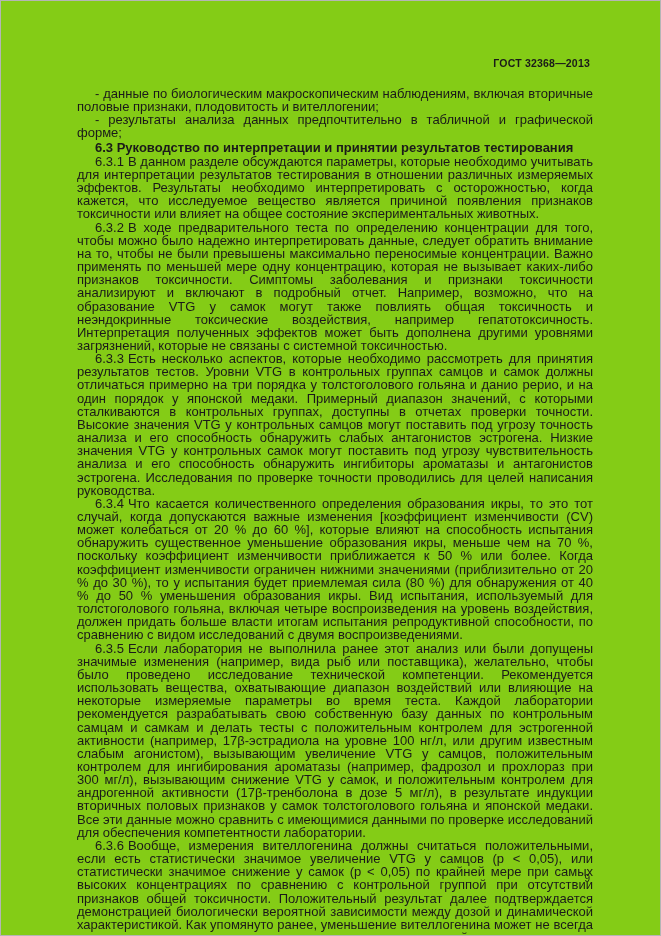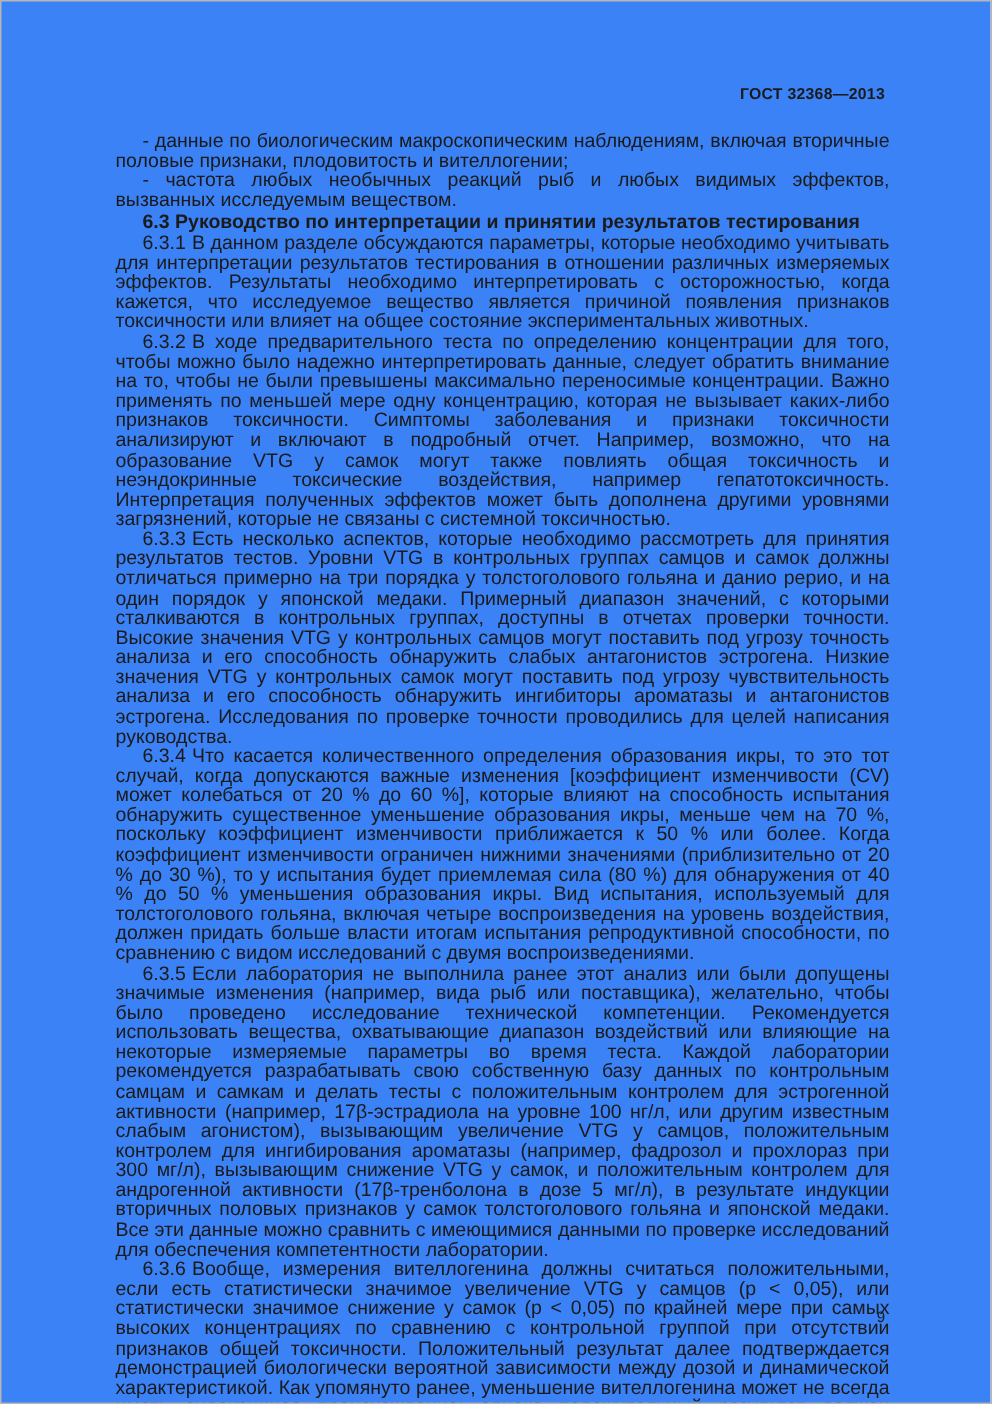--- a/index.html
+++ b/index.html
@@ -1,21 +1,21 @@
 <!DOCTYPE html>
 <html><head>
 <meta charset="utf-8">
 <style>
   * { margin:0; padding:0; box-sizing:border-box; }
   html,body { background:#e8e8e8; }
   body { font-family:"Liberation Sans", sans-serif; }
   .page {
     position:relative;
     width:661px; height:936px;
-    background:#3b82f6;
+    background:#84cc16;
     border:1px solid #b5b5b5;
     overflow:hidden;
     color:#1a1a1a;
   }
   .doc-header {
     position:absolute;
     top:56px; right:70px;
     font-size:10.5px;
     font-weight:bold;
     letter-spacing:0.2px;
@@ -45,22 +45,22 @@
 <body>
 
 <div class="page">
 
   <div class="doc-header">ГОСТ 32368—2013</div>
 
   <div class="content">
 
     <p>- данные по биологическим макроскопическим наблюдениям, включая вторичные половые признаки, плодовитость и вителлогении;</p>
 
+    <p>- результаты анализа данных предпочтительно в табличной и графической форме;</p>
 
-    <p>- частота любых необычных реакций рыб и любых видимых эффектов, вызванных исследуемым веществом.</p>
 
     <p class="section-heading">6.3 Руководство по интерпретации и принятии результатов тестирования</p>
 
     <p>
       <span class="para-num">6.3.1</span><span>В данном разделе обсуждаются параметры, которые необходимо учитывать для интерпретации результатов тестирования в отношении различных измеряемых эффектов. Результаты необходимо интерпретировать с осторожностью, когда кажется, что исследуемое вещество является причиной появления признаков токсичности или влияет на общее состояние экспериментальных животных.</span>
     </p>
 
     <p>
       <span class="para-num">6.3.2</span><span>В ходе предварительного теста по определению концентрации для того, чтобы можно было надежно интерпретировать данные, следует обратить внимание на то, чтобы не были превышены максимально переносимые концентрации. Важно применять по меньшей мере одну концентрацию, которая не вызывает каких-либо признаков токсичности. Симптомы заболевания и признаки токсичности анализируют и включают в подробный отчет. Например, возможно, что на образование VTG у самок могут также повлиять общая токсичность и неэндокринные токсические воздействия, например гепатотоксичность. Интерпретация полученных эффектов может быть дополнена другими уровнями загрязнений, которые не связаны с системной токсичностью.</span>
     </p>

